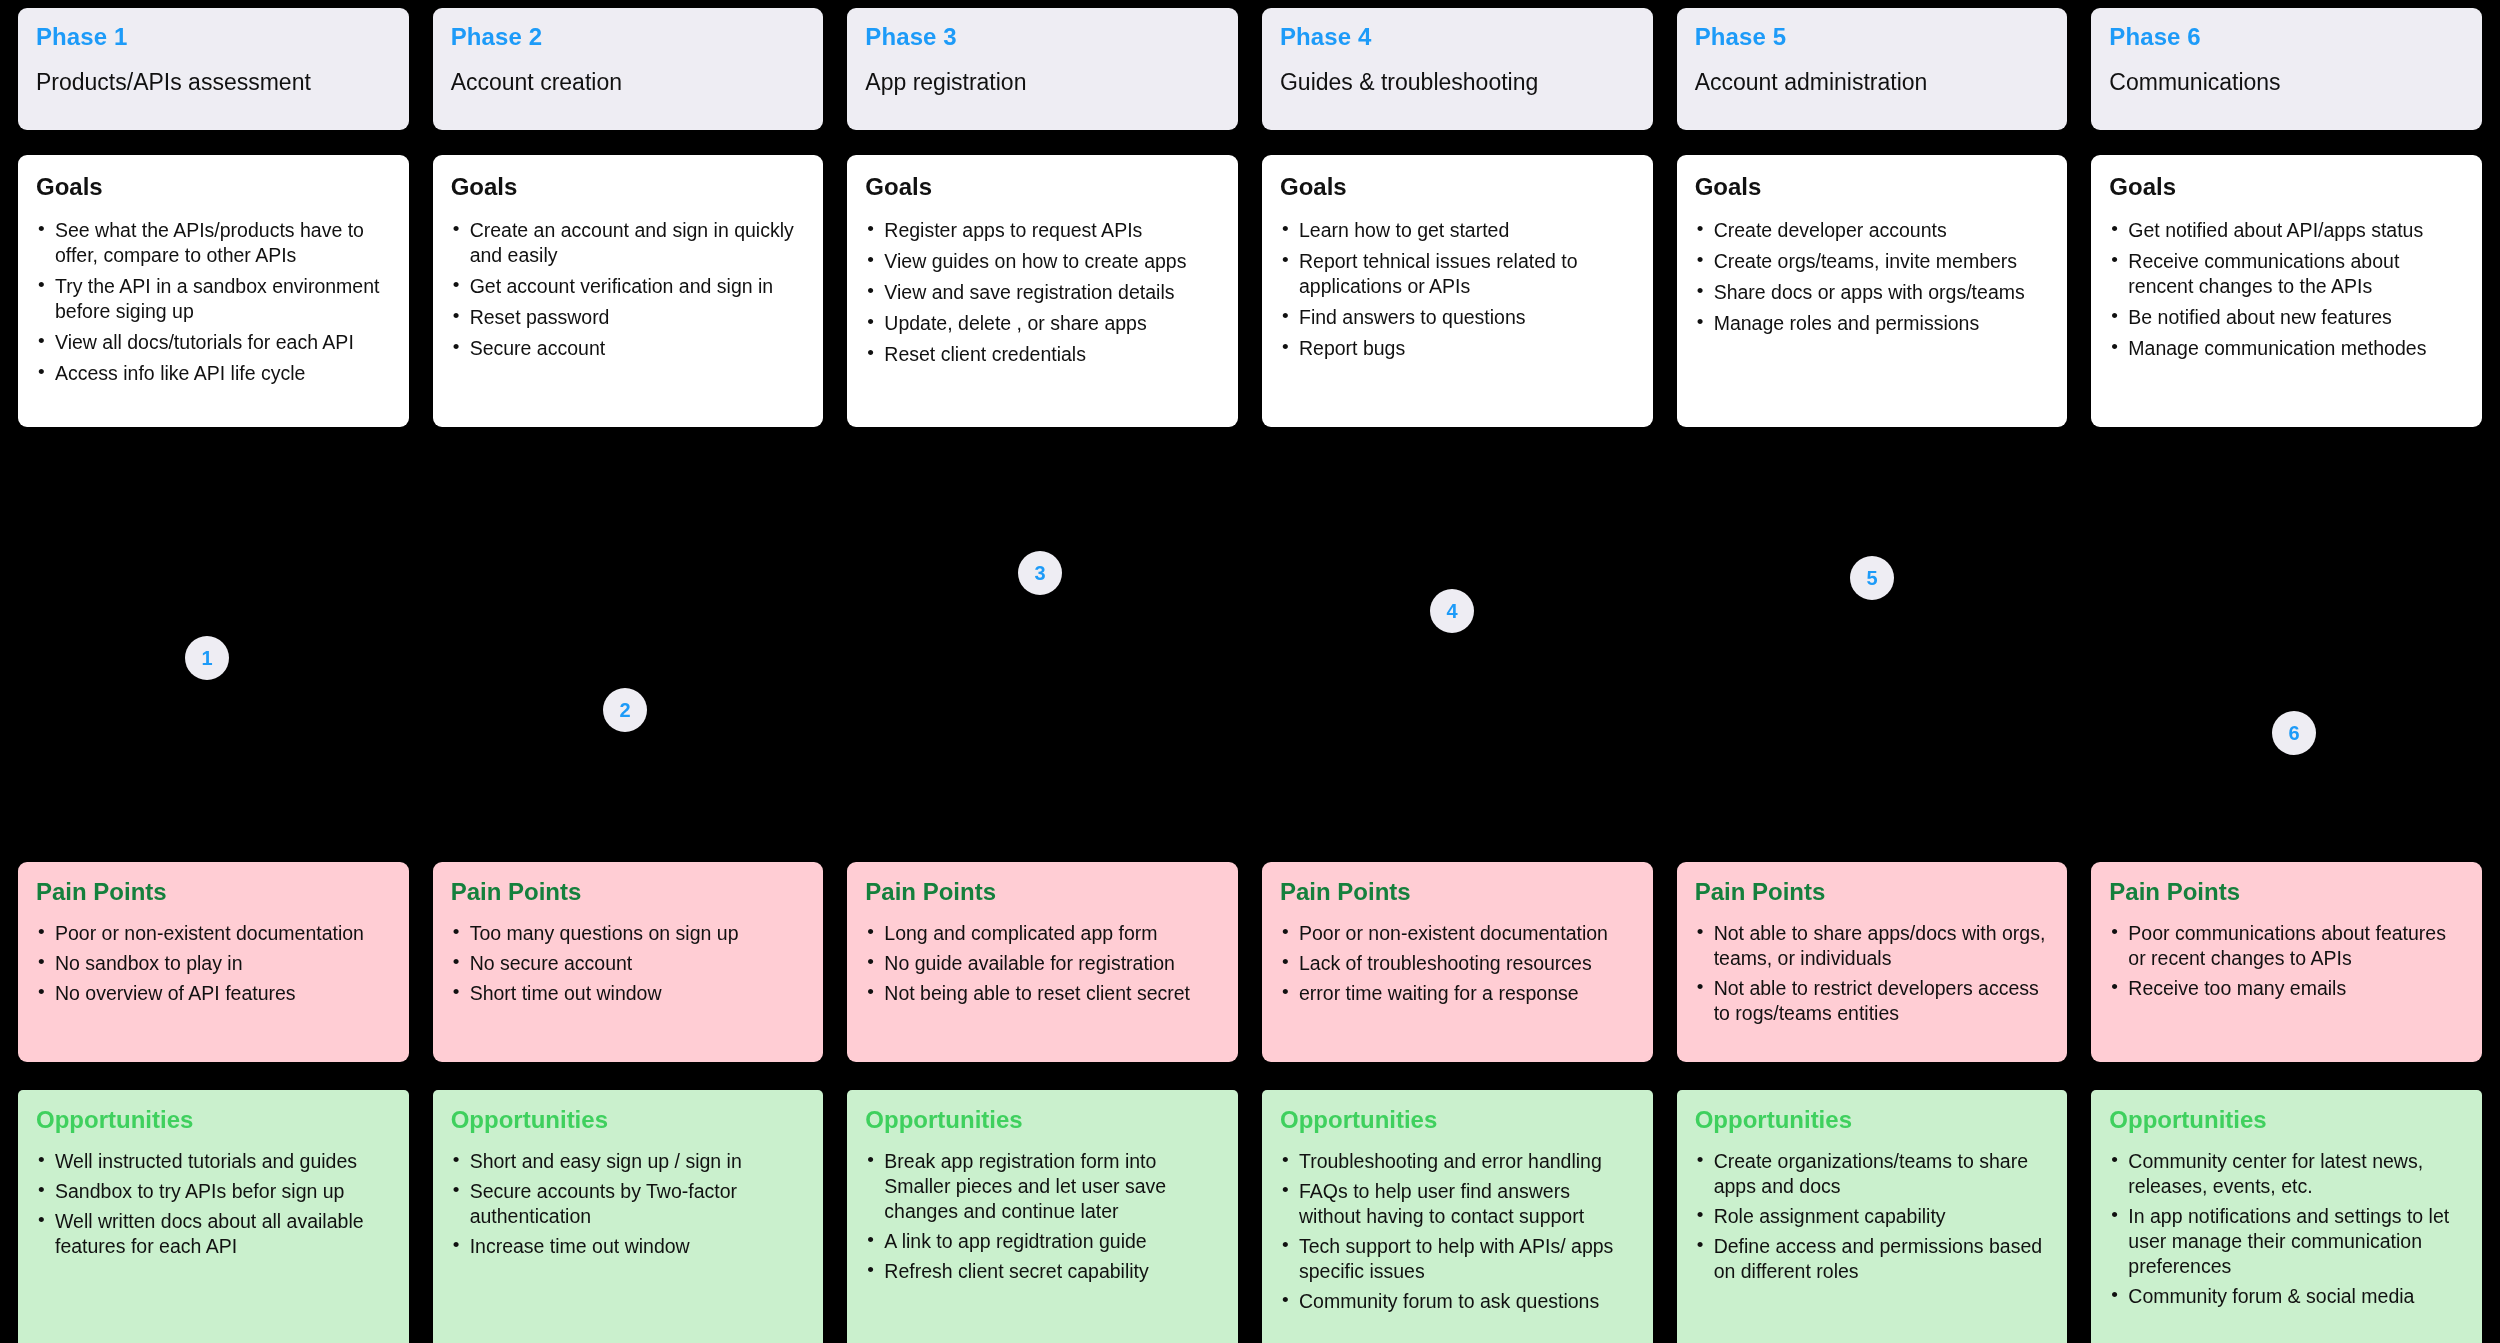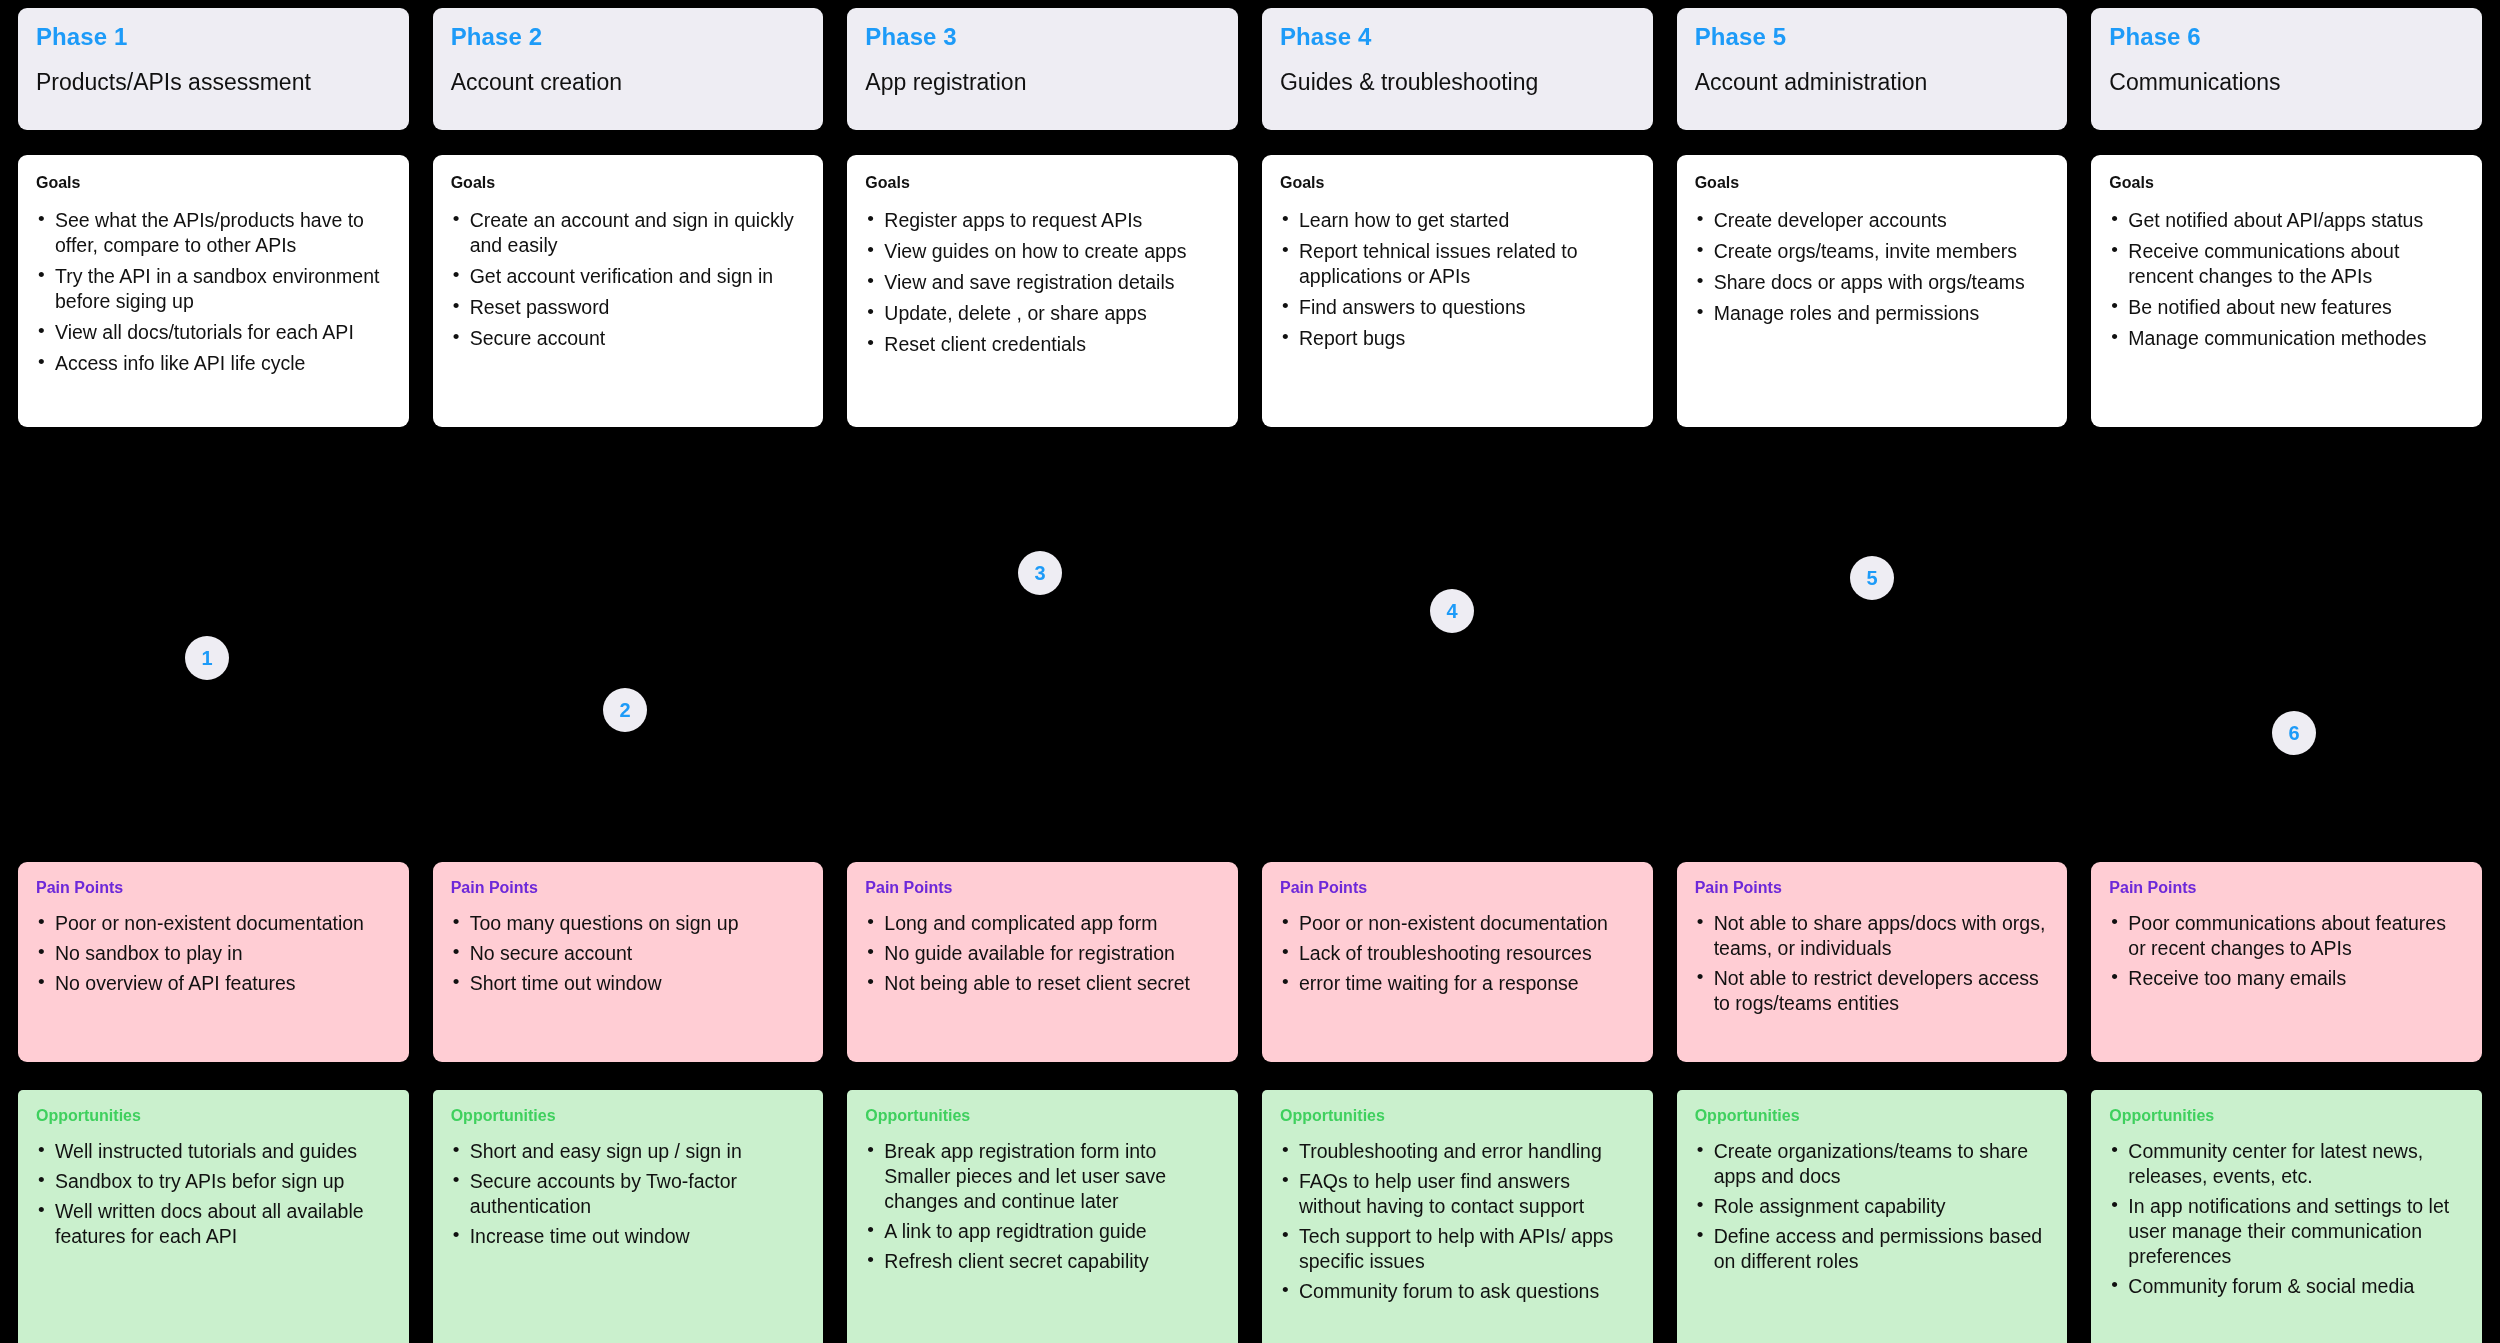--- a/index.html
+++ b/index.html
@@ -55,21 +55,21 @@
   
   .row-goals { top:155px; height:272px; }
   .goals-card {
     background:#ffffff;
     border-radius:9px;
     padding:18px 18px 14px 18px;
     height:272px;
     overflow:hidden;
   }
   .card-head {
-    font-size:16px;
+    font-size:24px;
     font-weight:bold;
     line-height:1.2;
     margin-bottom:16px;
   }
   .goals-card .card-head { color:#111111; }
 
   ul.bullets { list-style:none; }
   ul.bullets li {
     position:relative;
     padding-left:19px;
@@ -103,21 +103,21 @@
 
   
   .row-pain { top:862px; height:200px; }
   .pain-card {
     background:#ffcdd4;
     border-radius:9px;
     padding:16px 18px 12px 18px;
     height:200px;
     overflow:hidden;
   }
-  .pain-card .card-head { color:#6d28d9; margin-bottom:14px; }
+  .pain-card .card-head { color:#15803d; margin-bottom:14px; }
   .pain-card ul.bullets li { margin-bottom:5px; }
 
   
   .row-opp { top:1090px; height:245px; }
   .opp-card {
     background:#caf0cd;
     border-radius:5px;
     padding:16px 18px 12px 18px;
     height:305px;
     overflow:hidden;

